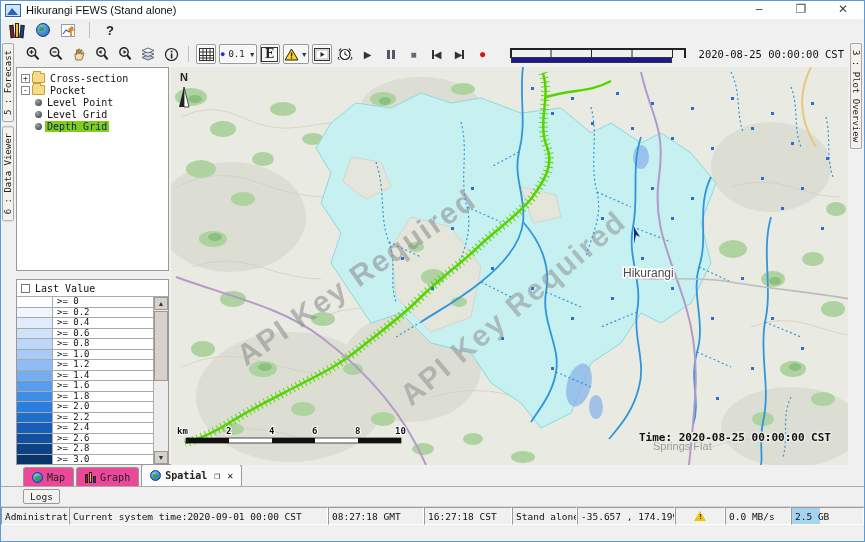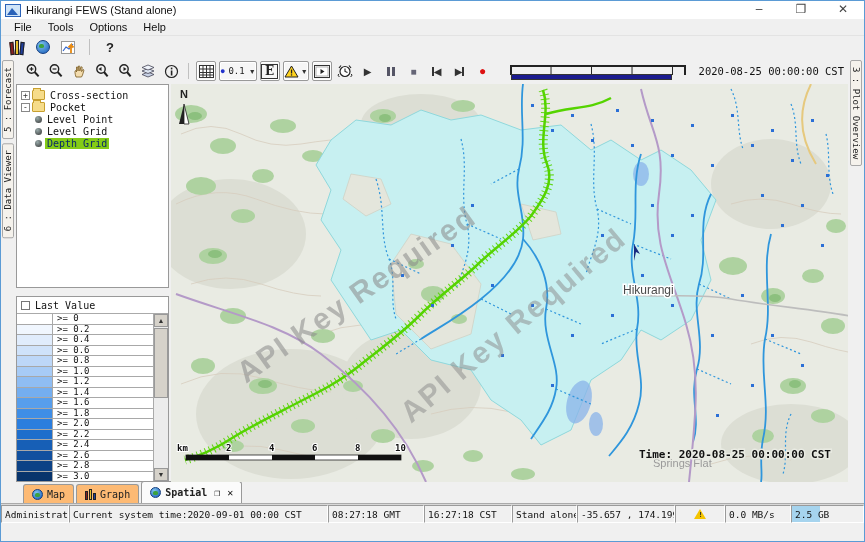--- a/index.html
+++ b/index.html
@@ -77,21 +77,21 @@
   .lg-lb{flex:1;font-family:"DejaVu Sans Mono",monospace;font-size:9px;line-height:9.5px;padding-left:4px;color:#111;background:#fff;}
   .vscroll{width:14px;background:#ececec;display:flex;flex-direction:column;}
   .sc-btn{height:13px;background:#d6d2ca;border:1px solid #999;font-size:7px;text-align:center;line-height:11px;color:#333;}
   .sc-thumb{height:70px;background:#d6d2ca;border:1px solid #999;margin:1px 0;}
 
   .map-panel{flex:1;position:relative;background:#e9ebe3;overflow:hidden;}
   .map-panel svg{position:absolute;inset:0;}
 
   
   .tabs-row{height:22px;display:flex;align-items:flex-end;padding-left:22px;gap:2px;border-bottom:1px solid #aaa;background:#f0f0f0;flex:0 0 auto;}
-  .btab{display:flex;align-items:center;gap:4px;border:1px solid #999;border-bottom:none;border-radius:3px 3px 0 0;background:#fdba74;height:19px;padding:0 8px;font-family:"DejaVu Sans Mono",monospace;font-size:10px;color:#222;}
+  .btab{display:flex;align-items:center;gap:4px;border:1px solid #999;border-bottom:none;border-radius:3px 3px 0 0;background:#ec4899;height:19px;padding:0 8px;font-family:"DejaVu Sans Mono",monospace;font-size:10px;color:#222;}
   .btab.active{background:#fbfbfb;height:22px;font-weight:bold;}
   .globe-dot{width:11px;height:11px;border-radius:50%;background:radial-gradient(circle at 35% 30%,#7fc4f0,#1859b8);border:1px solid #123d80;position:relative;}
   .globe-dot::after{content:"";position:absolute;left:2px;top:3px;width:5px;height:4px;background:#3da23d;border-radius:40%;}
   .minibar{display:flex;align-items:flex-end;gap:1px;height:11px;}
   .minibar i{display:block;width:3px;border:1px solid #222;}
   .tab-glyph{font-size:10px;font-weight:bold;color:#111;margin-left:3px;}
   .logs-row{height:19px;display:flex;align-items:center;padding-left:22px;background:#f0f0f0;flex:0 0 auto;}
   .logs-btn{border:1px solid #999;background:#f4f2ee;border-radius:2px;font-family:"DejaVu Sans Mono",monospace;font-size:9.5px;padding:1px 6px;color:#222;}
 
   
@@ -109,26 +109,20 @@
   <div class="titlebar">
     <span class="app-icon"></span>
     <span class="title-text">Hikurangi FEWS  (Stand alone)</span>
     <span class="win-controls">
       <span class="win-btn">–</span>
       <span class="win-btn">❐</span>
       <span class="win-btn">✕</span>
     </span>
   </div>
 
-  <div class="menubar">
-    <span class="menu-item">File</span>
-    <span class="menu-item">Tools</span>
-    <span class="menu-item">Options</span>
-    <span class="menu-item">Help</span>
-  </div>
 
   <div class="toolbar1">
     <span class="tbtn">
       <span class="db-icon">
           <i style="height:13px;background:#8b2020;transform:rotate(-6deg);"></i>
           <i style="height:15px;background:#e8c030;"></i>
           <i style="height:13px;background:#2040a0;transform:rotate(6deg);"></i>
         </span>
     </span>
     <span class="tbtn">
@@ -581,20 +575,23 @@
       <span>Graph</span>
     </span>
     <span class="btab active">
       <span class="globe-dot"></span>
       <span>Spatial</span>
       <span class="tab-glyph">❐</span>
       <span class="tab-glyph">✕</span>
     </span>
   </div>
 
+  <div class="logs-row">
+    <span class="logs-btn">Logs</span>
+  </div>
 
   <div class="statusbar">
     <span class="st-cell" style="width:68px;">Administrator</span>
     <span class="st-cell" style="width:259px;">Current system time:2020-09-01 00:00 CST</span>
     <span class="st-cell" style="width:96px;">08:27:18 GMT</span>
     <span class="st-cell" style="width:88px;">16:27:18 CST</span>
     <span class="st-cell" style="width:65px;">Stand alone</span>
     <span class="st-cell" style="width:98px;">-35.657 , 174.199</span>
     <span class="st-cell" style="width:50px;justify-content:center;">
         <span class="warn-tri"></span>

